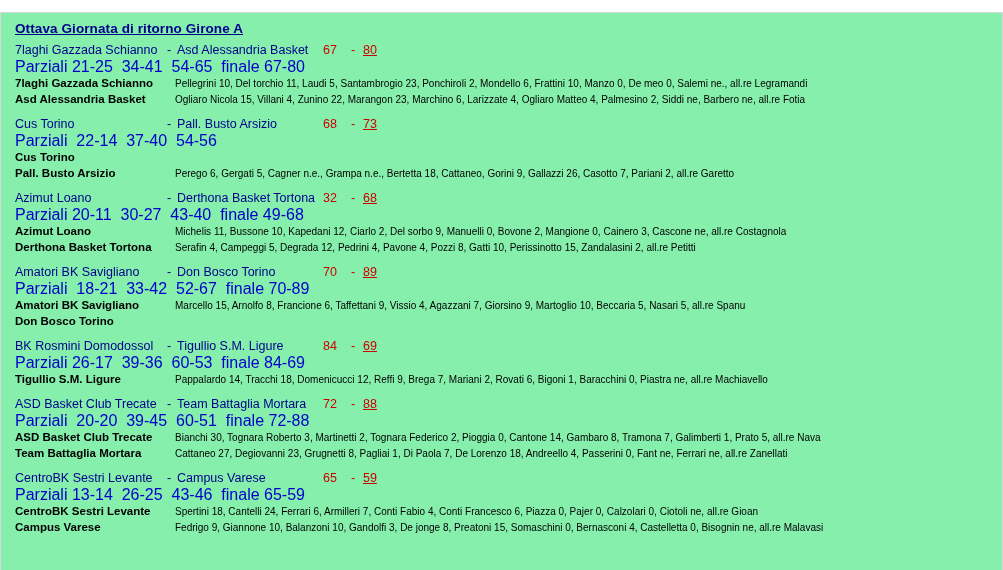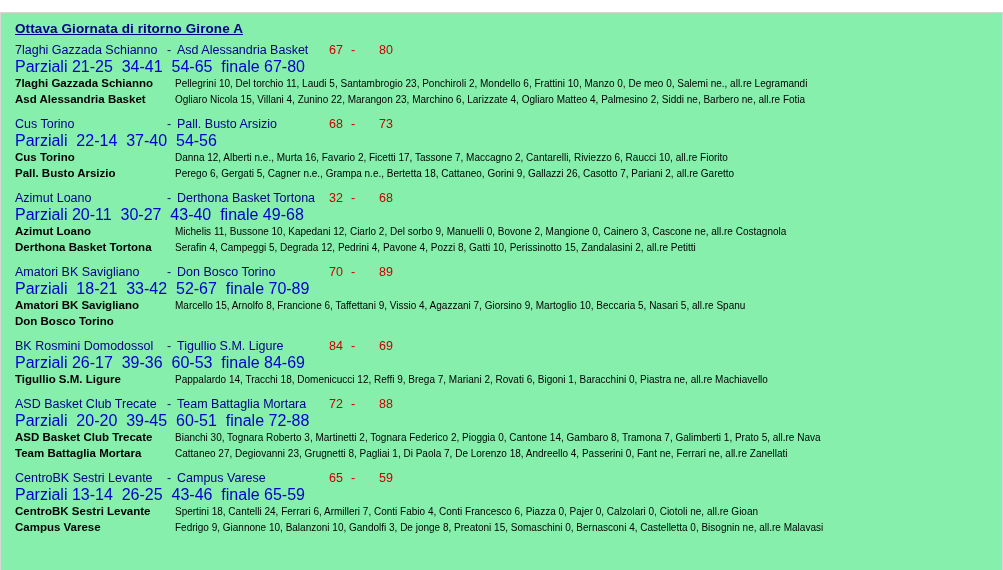--- a/index.html
+++ b/index.html
@@ -59,31 +59,32 @@
     flex: 0 0 140px;
   }
   .score-box {
     display: flex;
     align-items: baseline;
   }
   .score {
     color: #cc0000;
     font-size: 12.5px;
     width: 26px;
-    text-align: right;
+    text-align: center;
   }
   .score-dash {
     color: #cc0000;
     font-size: 12.5px;
     width: 20px;
     text-align: center;
   }
   .score.away {
-    text-align: right;
+    text-align: left;
     width: 30px;
+    text-decoration: underline;
   }
   .row-parziali {
     color: #0000CC;
     font-size: 16px;
     line-height: 16px;
     margin-top: 1px;
     white-space: pre;
   }
   .row-player {
     display: flex;
@@ -141,21 +142,20 @@
         <span class="team-away">Pall. Busto Arsizio</span>
         <span class="score-box">
           <span class="score">68</span>
           <span class="score-dash">-</span>
           <span class="score away">73</span>
         </span>
       </div>
       <div class="row-parziali">Parziali  22-14  37-40  54-56</div>
       <div class="row-player">
         <span class="pl-team">Cus Torino</span>
-        <span class="pl-list">Danna 12, Alberti n.e., Murta 16, Favario 2, Ficetti 17, Tassone 7, Maccagno 2, Cantarelli, Riviezzo 6, Raucci 10, all.re Fiorito</span>
       </div>
       <div class="row-player">
         <span class="pl-team">Pall. Busto Arsizio</span>
         <span class="pl-list">Perego 6, Gergati 5, Cagner n.e., Grampa n.e., Bertetta 18, Cattaneo, Gorini 9, Gallazzi 26, Casotto 7, Pariani 2, all.re Garetto</span>
       </div>
     </div>
 
     <div class="game">
       <div class="row-teams">
         <span class="team-home">Azimut Loano</span>

